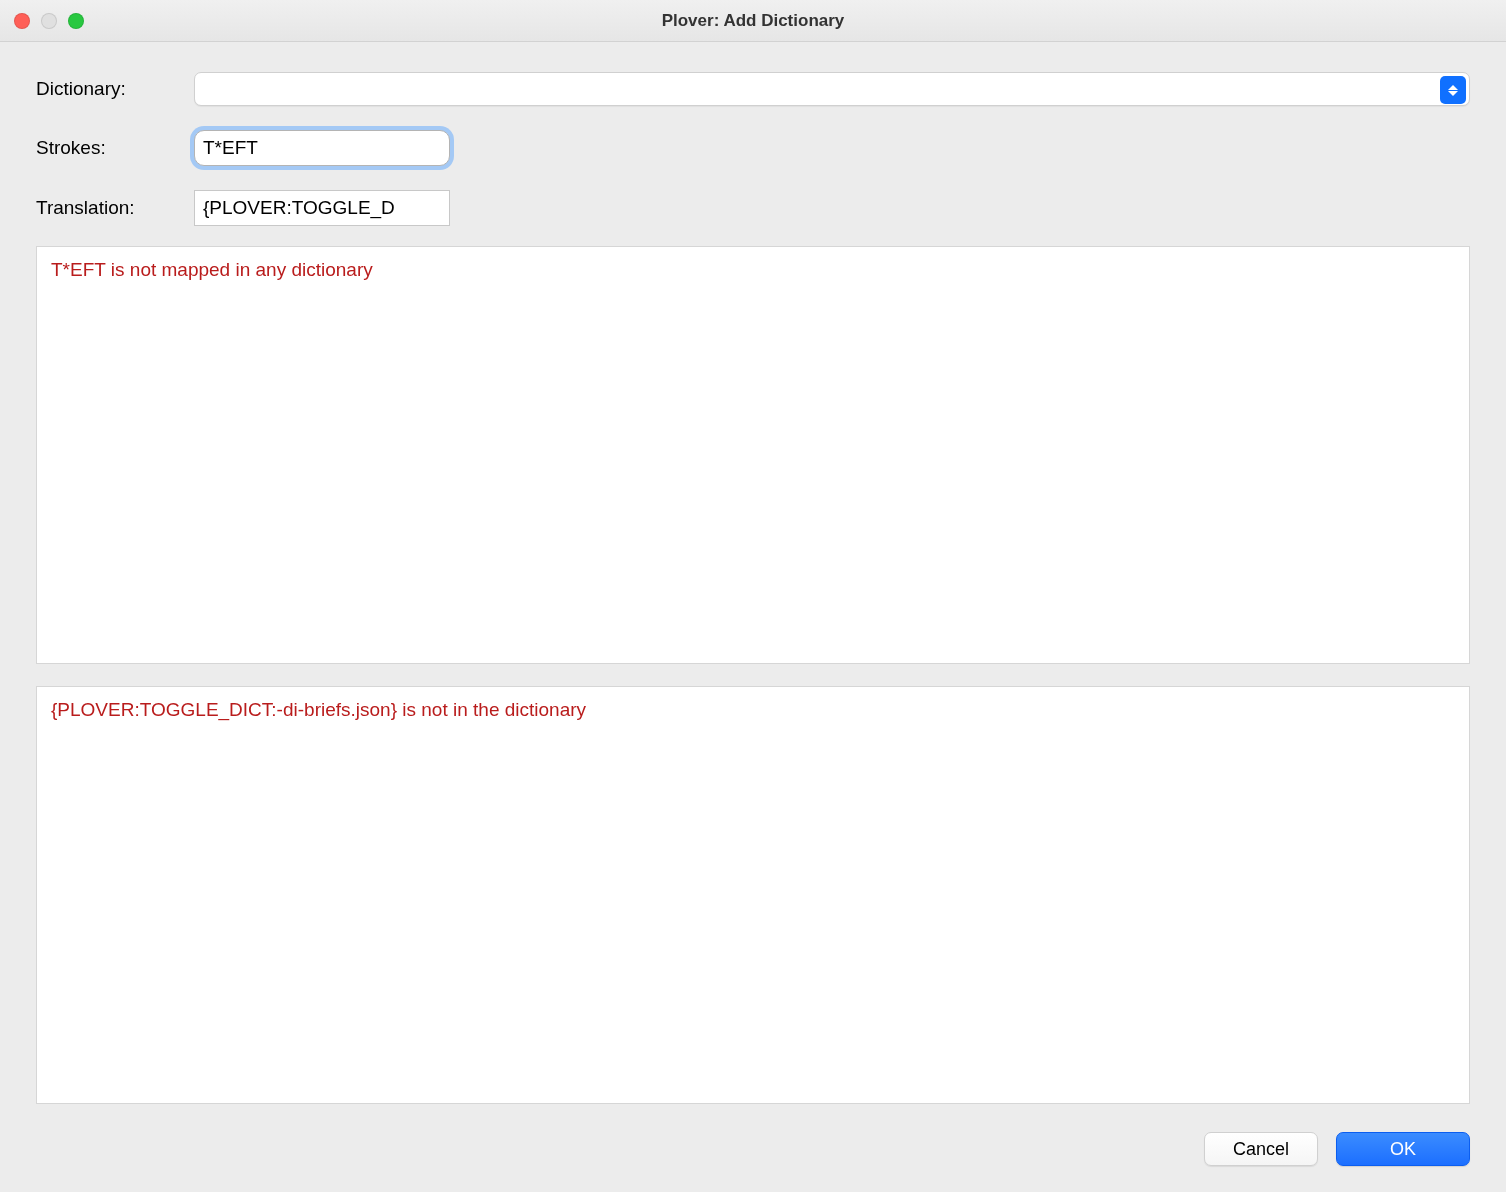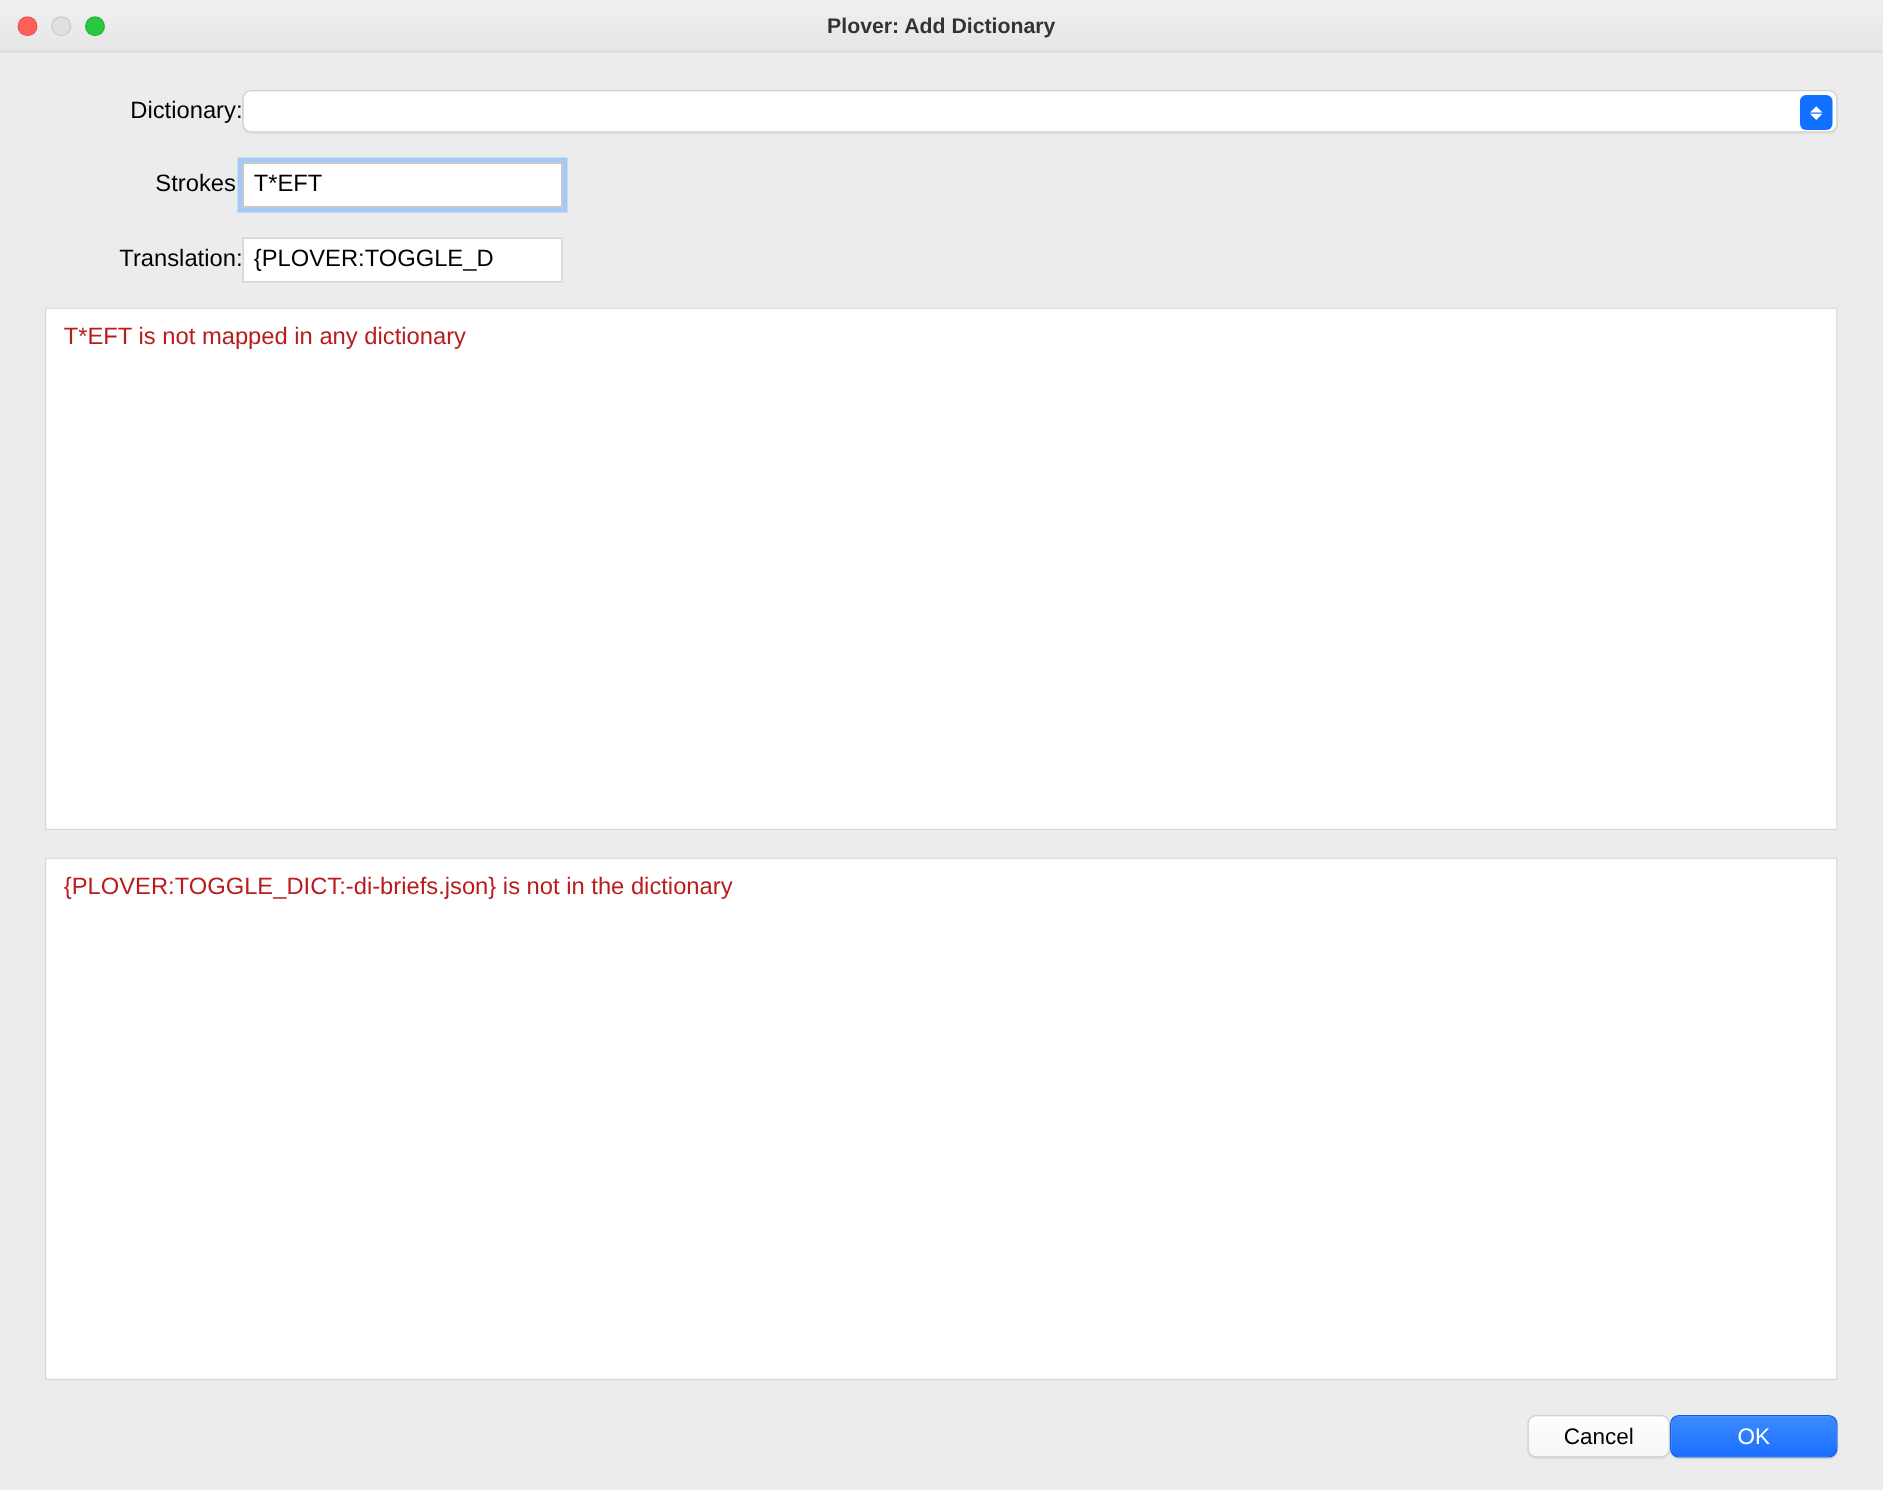--- a/index.html
+++ b/index.html
@@ -50,21 +50,21 @@
       flex-direction: column;
       height: calc(100% - 42px);
     }
     .form-row {
       display: flex;
       align-items: center;
       margin-bottom: 24px;
     }
     .form-label {
       width: 158px;
-      text-align: right;
+      text-align: left;
       font-size: 19px;
       color: #000;
     }
     .dropdown {
       flex: 1;
       height: 34px;
       background: #fff;
       border: 1px solid #d0d0d0;
       border-radius: 7px;
       display: flex;
@@ -104,21 +104,21 @@
       border: 1px solid #c8c8c8;
       font-size: 19px;
       padding: 0 8px;
       color: #000;
       font-family: inherit;
       outline: none;
     }
     .text-input.focused {
       border: 1px solid #b4b4b4;
       box-shadow: 0 0 0 4px #a4c9f5;
-      border-radius: 0;
+      border-radius: 10px;
     }
     .info-panel {
       background: #fff;
       border: 1px solid #d6d6d6;
       flex: 1;
       padding: 12px 14px;
       font-size: 19px;
       color: #b91c1c;
       overflow: auto;
     }
@@ -126,20 +126,21 @@
       margin-top: 4px;
       margin-bottom: 22px;
       min-height: 376px;
     }
     .info-panel.second {
       min-height: 376px;
     }
     .button-row {
       display: flex;
       justify-content: flex-end;
+      gap: 18px;
       margin-top: 28px;
     }
     .btn {
       height: 34px;
       border-radius: 7px;
       font-size: 18px;
       padding: 0 26px;
       border: 1px solid #d0d0d0;
       cursor: pointer;
       font-family: inherit;

